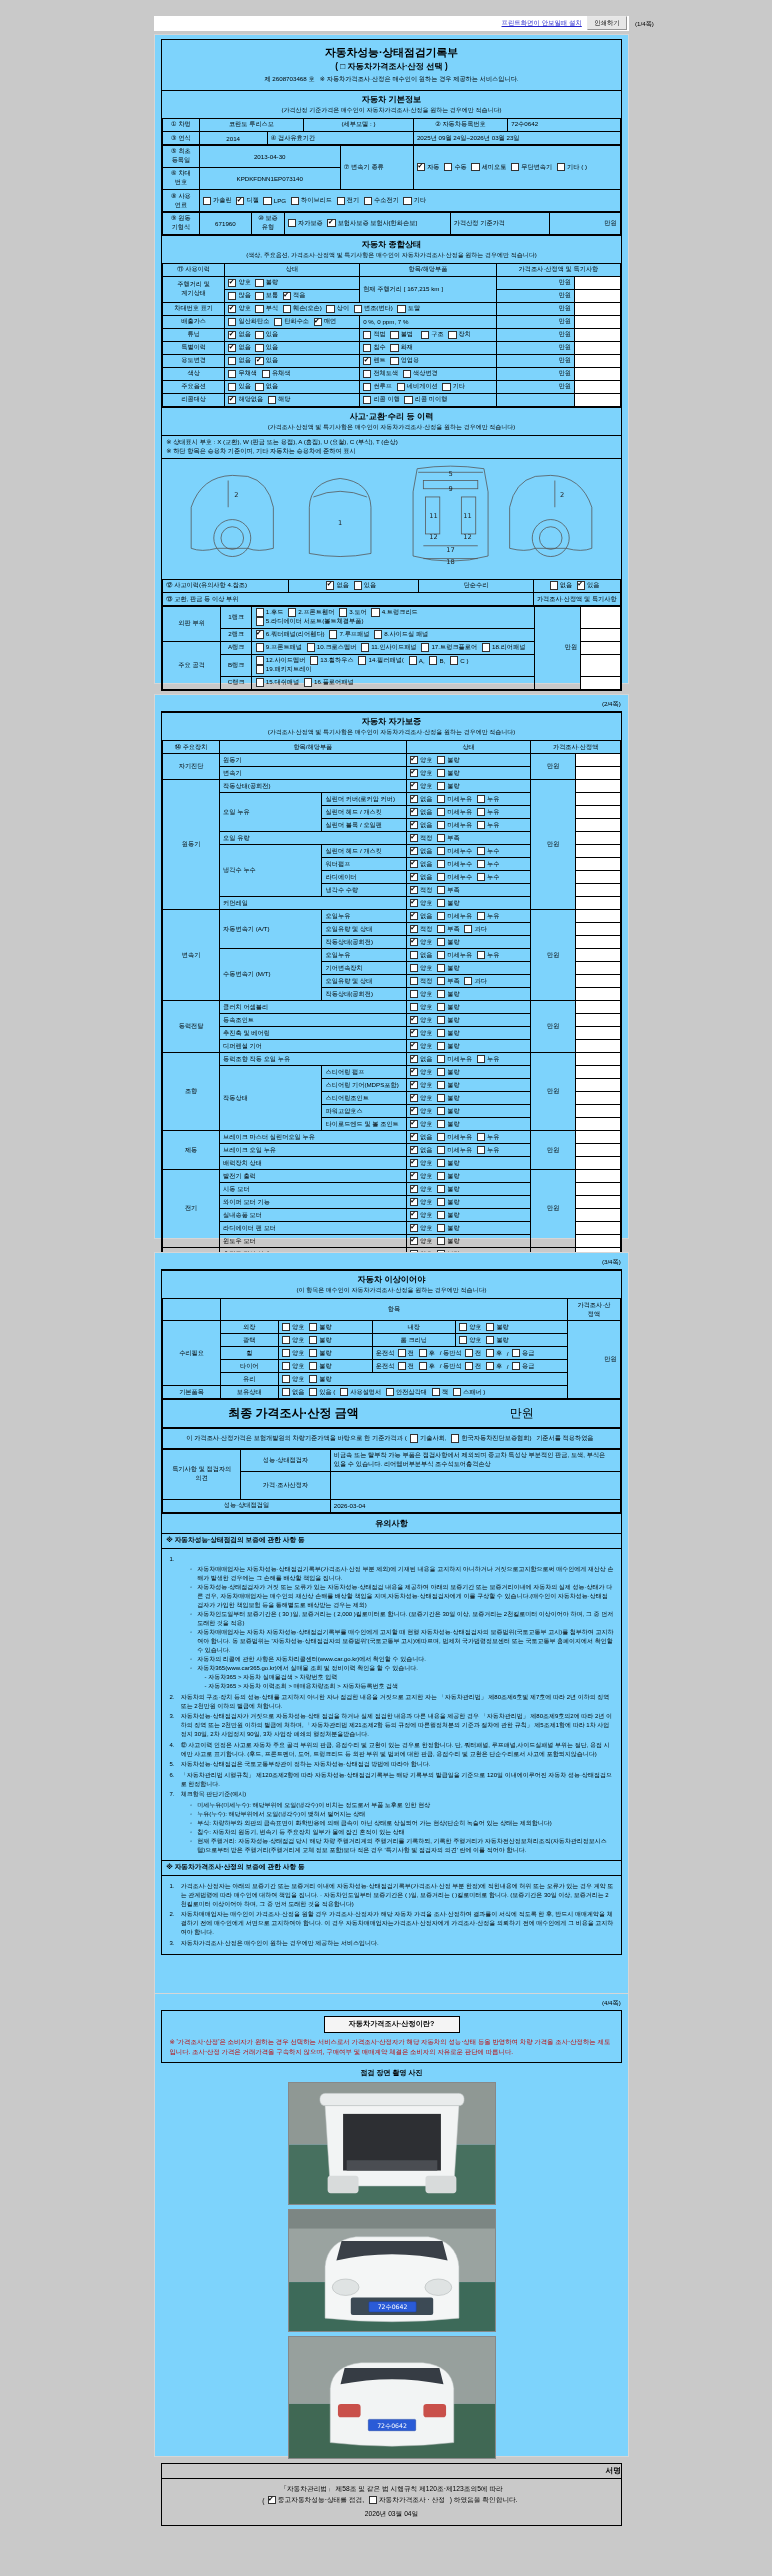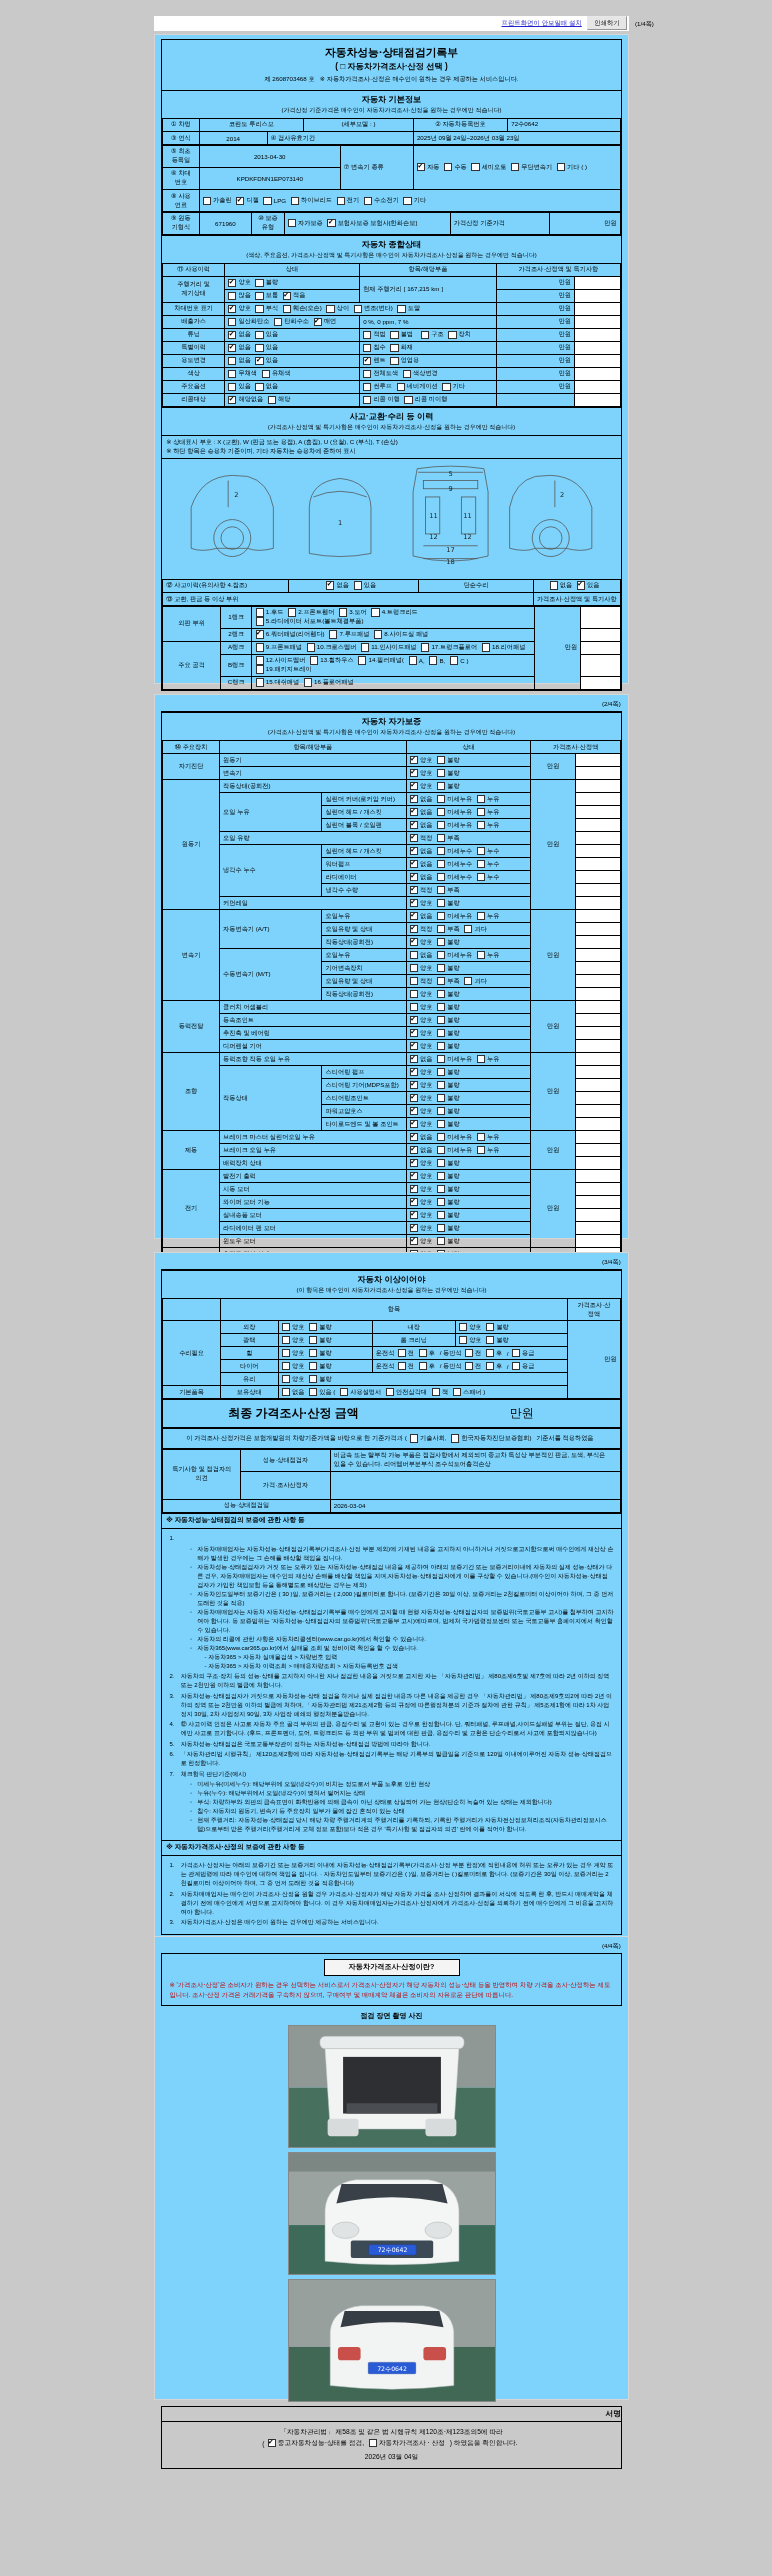--- a/index.html
+++ b/index.html
@@ -6,21 +6,21 @@
   body{width:773px;height:2576px;background:#c9c9c9;font-family:"Liberation Sans","DejaVu Sans",sans-serif;color:#000;overflow:hidden}
   .canvas{position:relative;width:773px;height:2576px}
   .topbar{position:absolute;left:154px;top:15.5px;width:475px;height:15.5px;background:#fff;display:flex;align-items:center;justify-content:flex-end;gap:5.2px;padding:0 2.1px;box-sizing:border-box}
   .install-link{color:#2222cc;text-decoration:underline;font-size:6.4px;cursor:pointer}
   .print-btn{border:1px outset #e8e8e8;background:#e6e6e6;font-size:6.4px;padding:1.5px 6.2px;cursor:pointer;font-family:inherit}
   .pm-abs{position:absolute;left:635px;top:19.6px;font-size:6.2px}
   .sheet{position:absolute;left:154px;width:475px;background:#7dd3fc;box-sizing:border-box;padding:4.1px 6.2px 7.2px 6.2px;border:0.5px solid #d6d6d6}
   .s1{top:34px;height:650px}
   .s2{top:694px;height:545px}
   .s3{top:1252px;height:791px}
-  .s4{top:1936px;height:464px}
+  .s4{top:1993px;height:464px}
   .marker-line{text-align:right;font-size:6.2px;padding:1px 1px 2.1px 0}
   .docbox{border:1px solid #000}
   .doc-title{font-size:10.8px;font-weight:700;text-align:center;margin:6.2px 0 1px}
   .doc-sub{font-size:8.2px;font-weight:700;text-align:center;margin:1px 0 3.1px}
   .doc-no{font-size:6.2px;text-align:center;margin:1px 0 5.2px}
   .sec-title{font-size:8.2px;font-weight:700;text-align:center;padding:3.1px 0 1px;border-top:1.5px solid #000}
   .sec-title.first{border-top:1px solid #000}
   .sec-note{font-size:6px;text-align:center;padding:0 0 3.1px}
   .ft{width:100%;border-collapse:collapse;table-layout:fixed}
   .ft td{border:0.5px solid #000;font-size:6.2px;padding:1.5px 3.1px;vertical-align:middle;word-break:keep-all;overflow:hidden}
@@ -1356,20 +1356,21 @@
           <td class="lb" style="height:24px">가격·조사산정자</td>
           <td></td>
         </tr>
         <tr>
           <td class="lb" colspan="2">성능·상태점검일</td>
           <td>2026-03-04</td>
         </tr>
       </tbody>
         </table>
 
+      <div class="notice-title">유의사항</div>
       <div id="notice-blocks">
           <div class="nb-head">※ 자동차성능·상태점검의 보증에 관한 사항 등</div>
           <div class="nb-body">
             <div class="num-item">
               <span class="nn">1.</span>
               <span></span>
             </div>
             <div class="bullet">
               <span class="mk">◦</span>
               <span>자동차매매업자는 자동차성능·상태점검기록부(가격조사·산정 부분 제외)에 기재된 내용을 고지하지 아니하거나 거짓으로고지함으로써 매수인에게 재산상 손해가 발생한 경우에는 그 손해를 배상할 책임을 집니다.</span>

